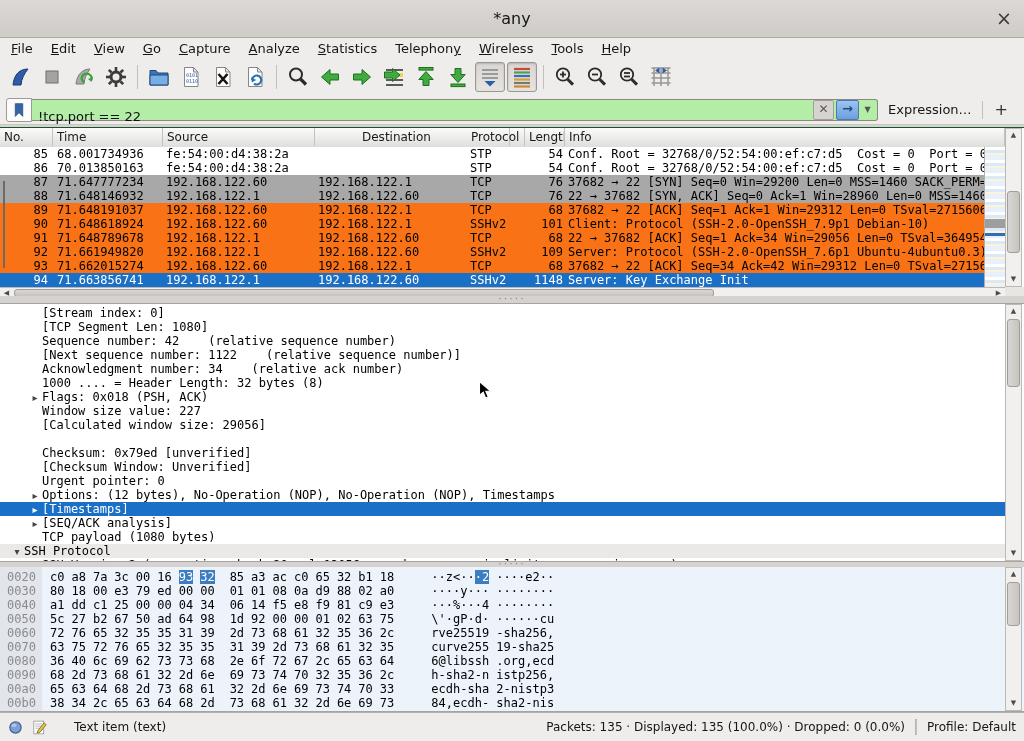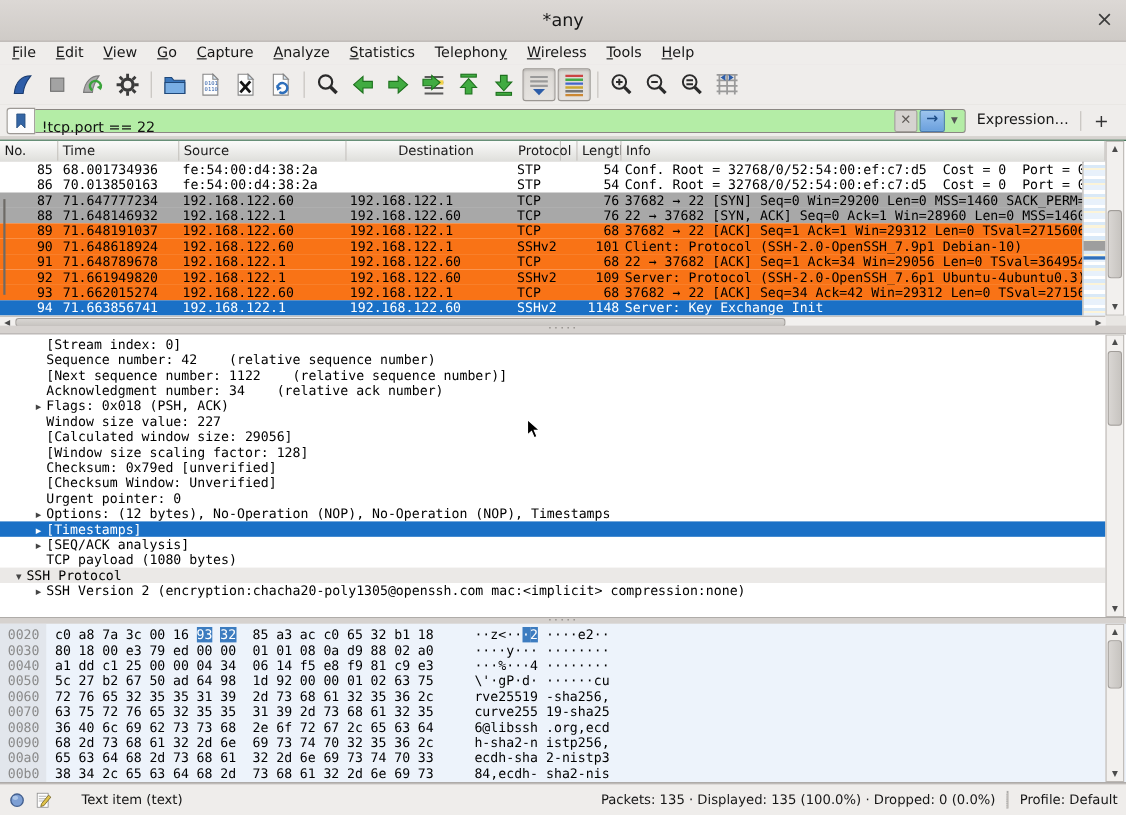--- a/index.html
+++ b/index.html
@@ -371,27 +371,29 @@
       <div class="harrow" style="right:0;">▶</div>
     </div>
     <div class="corner"></div>
   </div>
 
   <div class="splitter" style="top:296px;height:7px;line-height:6px;">·····</div>
 
   <div class="dpane">
     <div class="drows" id="drows">
         <div class="drow" style="padding-left: 28px;"><span class="dexp"> </span><span>[Stream index: 0]</span></div>
+        <div class="drow" style="padding-left: 28px;"><span class="dexp"> </span><span>[TCP Segment Len: 1080]</span></div>
         <div class="drow" style="padding-left: 28px;"><span class="dexp"> </span><span>Sequence number: 42    (relative sequence number)</span></div>
         <div class="drow" style="padding-left: 28px;"><span class="dexp"> </span><span>[Next sequence number: 1122    (relative sequence number)]</span></div>
         <div class="drow" style="padding-left: 28px;"><span class="dexp"> </span><span>Acknowledgment number: 34    (relative ack number)</span></div>
+        <div class="drow" style="padding-left: 28px;"><span class="dexp"> </span><span>1000 .... = Header Length: 32 bytes (8)</span></div>
         <div class="drow" style="padding-left: 28px;"><span class="dexp">▸</span><span>Flags: 0x018 (PSH, ACK)</span></div>
         <div class="drow" style="padding-left: 28px;"><span class="dexp"> </span><span>Window size value: 227</span></div>
         <div class="drow" style="padding-left: 28px;"><span class="dexp"> </span><span>[Calculated window size: 29056]</span></div>
-        <div class="drow" style="padding-left: 28px;"><span class="dexp"> </span><span>[Window size scaling factor: 128]</span></div>
+        <div class="drow" style="padding-left: 28px;"><span class="dexp"> </span></div>
         <div class="drow" style="padding-left: 28px;"><span class="dexp"> </span><span>Checksum: 0x79ed [unverified]</span></div>
         <div class="drow" style="padding-left: 28px;"><span class="dexp"> </span><span>[Checksum Window: Unverified]</span></div>
         <div class="drow" style="padding-left: 28px;"><span class="dexp"> </span><span>Urgent pointer: 0</span></div>
         <div class="drow" style="padding-left: 28px;"><span class="dexp">▸</span><span>Options: (12 bytes), No-Operation (NOP), No-Operation (NOP), Timestamps</span></div>
         <div class="drow selected" style="padding-left: 28px;"><span class="dexp">▸</span><span>[Timestamps]</span></div>
         <div class="drow" style="padding-left: 28px;"><span class="dexp">▸</span><span>[SEQ/ACK analysis]</span></div>
         <div class="drow" style="padding-left: 28px;"><span class="dexp"> </span><span>TCP payload (1080 bytes)</span></div>
         <div class="drow shaded" style="padding-left: 10px;"><span class="dexp">▾</span><span>SSH Protocol</span></div>
         <div class="drow" style="padding-left: 28px;"><span class="dexp">▸</span><span>SSH Version 2 (encryption:chacha20-poly1305@openssh.com mac:&lt;implicit&gt; compression:none)</span></div>
       </div>

